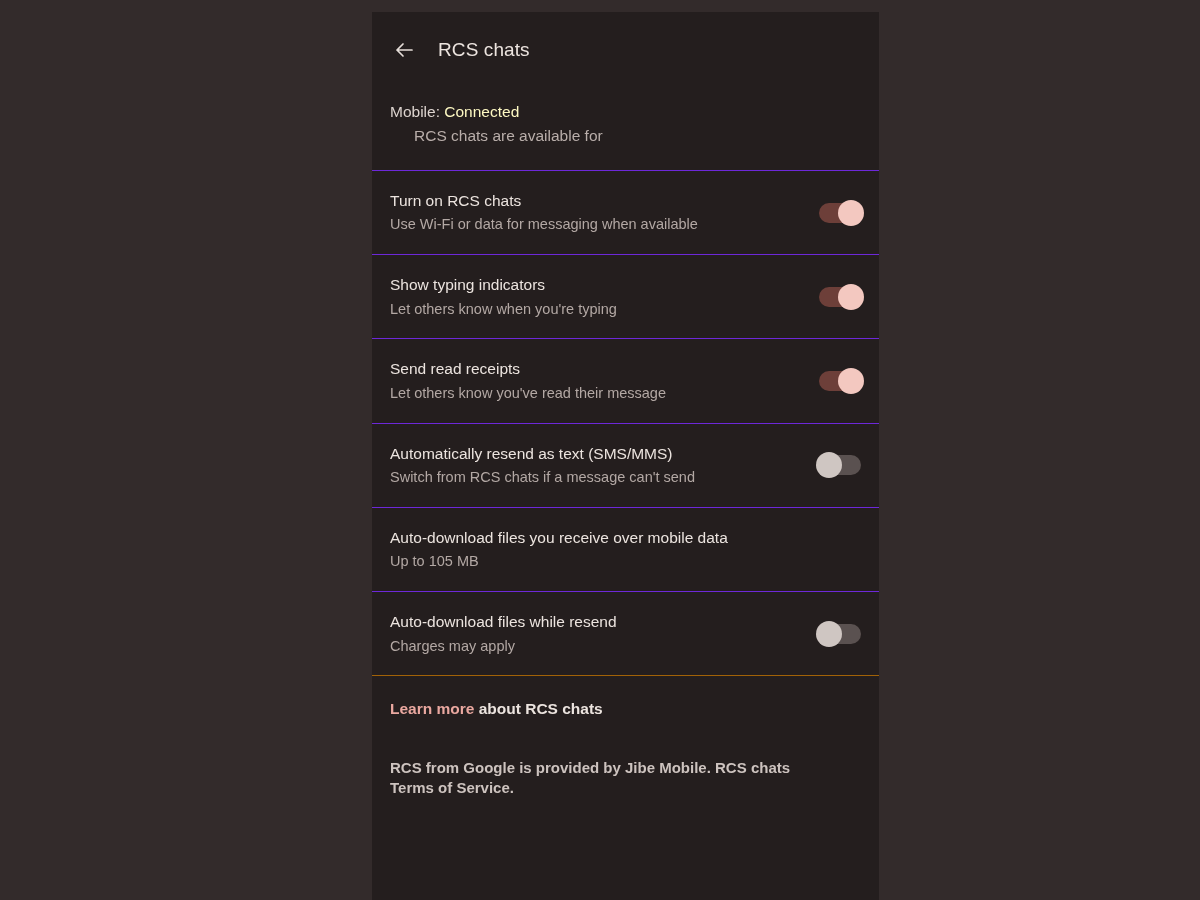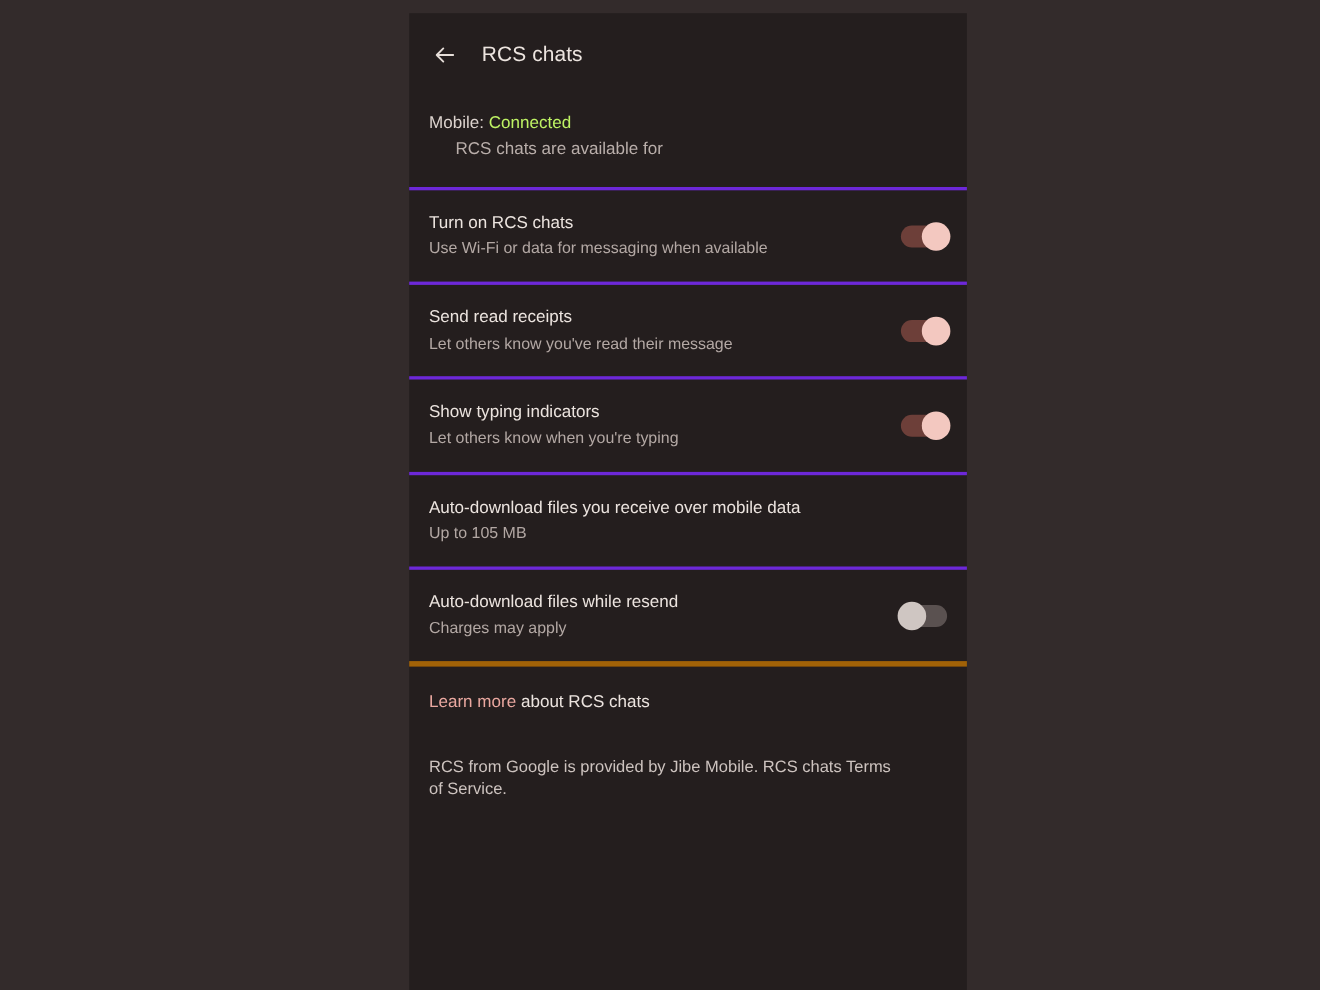--- a/index.html
+++ b/index.html
@@ -44,30 +44,30 @@
   }
   .status-block {
     padding: 12px 18px 22px 18px;
   }
   .status-line {
     font-size: 15.5px;
     color: #ddd4cf;
     line-height: 1.55;
   }
   .status-value {
-    color: #bef264;
+    color: #fef9c3;
   }
   .status-sub {
     font-size: 15.5px;
     color: #b9aeaa;
     line-height: 1.55;
     margin-left: 24px;
   }
   .row {
-    border-top: 3px solid #6d28d9;
+    border-top: 1px solid #6d28d9;
     padding: 20px 18px;
     display: flex;
     align-items: center;
     justify-content: space-between;
     box-sizing: border-box;
     min-height: 83px;
   }
   .row-texts {
     display: flex;
     flex-direction: column;
@@ -96,22 +96,23 @@
     top: -3px;
     width: 26px;
     height: 26px;
     border-radius: 50%;
   }
   .toggle.on { background: #6d3f39; }
   .toggle.on .knob { right: -3px; background: #f3c8c0; }
   .toggle.off { background: #5a5150; }
   .toggle.off .knob { left: -3px; background: #cfc6c2; }
   .footer {
-    border-top: 5px solid #a16207;
+    border-top: 1px solid #a16207;
     padding: 22px 18px 0 18px;
+    font-weight: bold;
   }
   .learn {
     font-size: 15.5px;
     color: #ece4df;
     line-height: 1.4;
   }
   .learn a {
     color: #eaa8a0;
     text-decoration: none;
   }
@@ -149,38 +150,47 @@
       <div class="row-title">Turn on RCS chats</div>
       <div class="row-sub">Use Wi-Fi or data for messaging when available</div>
     </div>
     <div class="toggle on">
         <span class="knob"></span>
       </div>
   </div>
 
   <div class="row">
     <div class="row-texts">
+      <div class="row-title">Show typing indicators</div>
+      <div class="row-sub">Let others know when you're typing</div>
+    </div>
+    <div class="toggle on">
+        <span class="knob"></span>
+      </div>
+  </div>
+
+  <div class="row">
+    <div class="row-texts">
       <div class="row-title">Send read receipts</div>
       <div class="row-sub">Let others know you've read their message</div>
     </div>
     <div class="toggle on">
         <span class="knob"></span>
       </div>
   </div>
 
   <div class="row">
     <div class="row-texts">
-      <div class="row-title">Show typing indicators</div>
-      <div class="row-sub">Let others know when you're typing</div>
-    </div>
-    <div class="toggle on">
-        <span class="knob"></span>
-      </div>
-  </div>
-
+      <div class="row-title">Automatically resend as text (SMS/MMS)</div>
+      <div class="row-sub">Switch from RCS chats if a message can't send</div>
+    </div>
+    <div class="toggle off">
+        <span class="knob"></span>
+      </div>
+  </div>
 
   <div class="row">
     <div class="row-texts">
       <div class="row-title">Auto-download files you receive over mobile data</div>
       <div class="row-sub">Up to 105 MB</div>
     </div>
   </div>
 
   <div class="row">
     <div class="row-texts">

